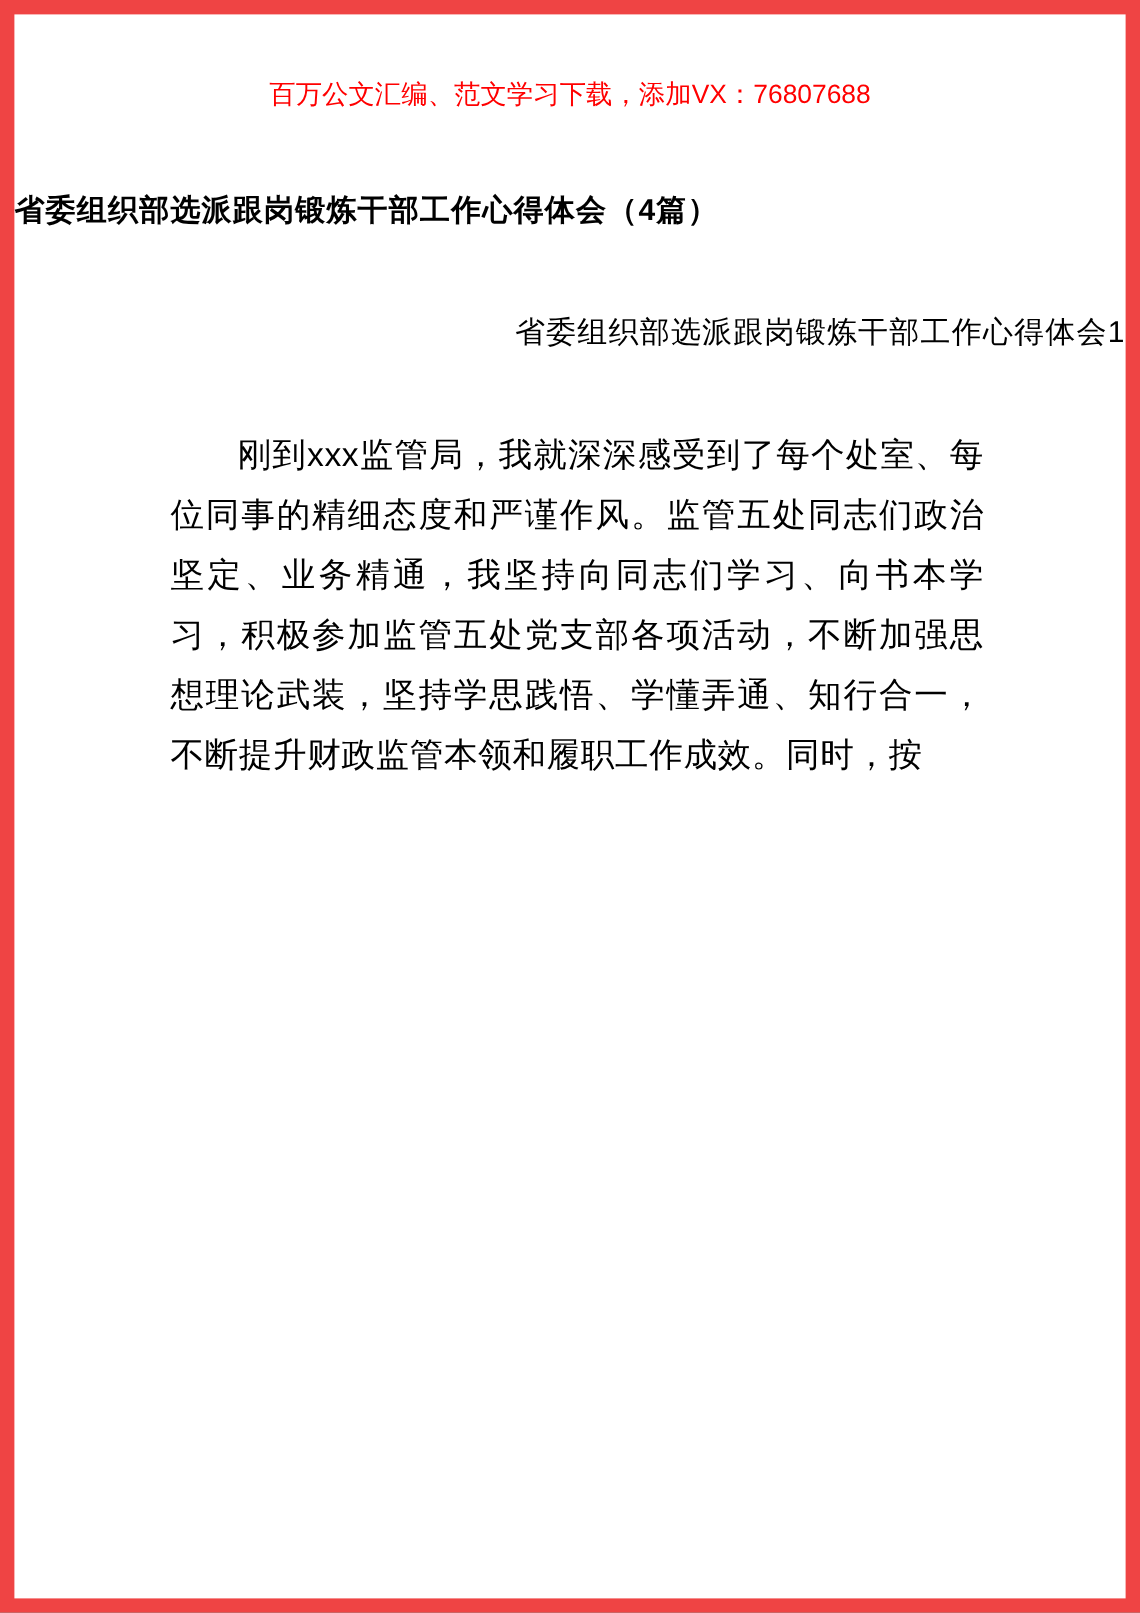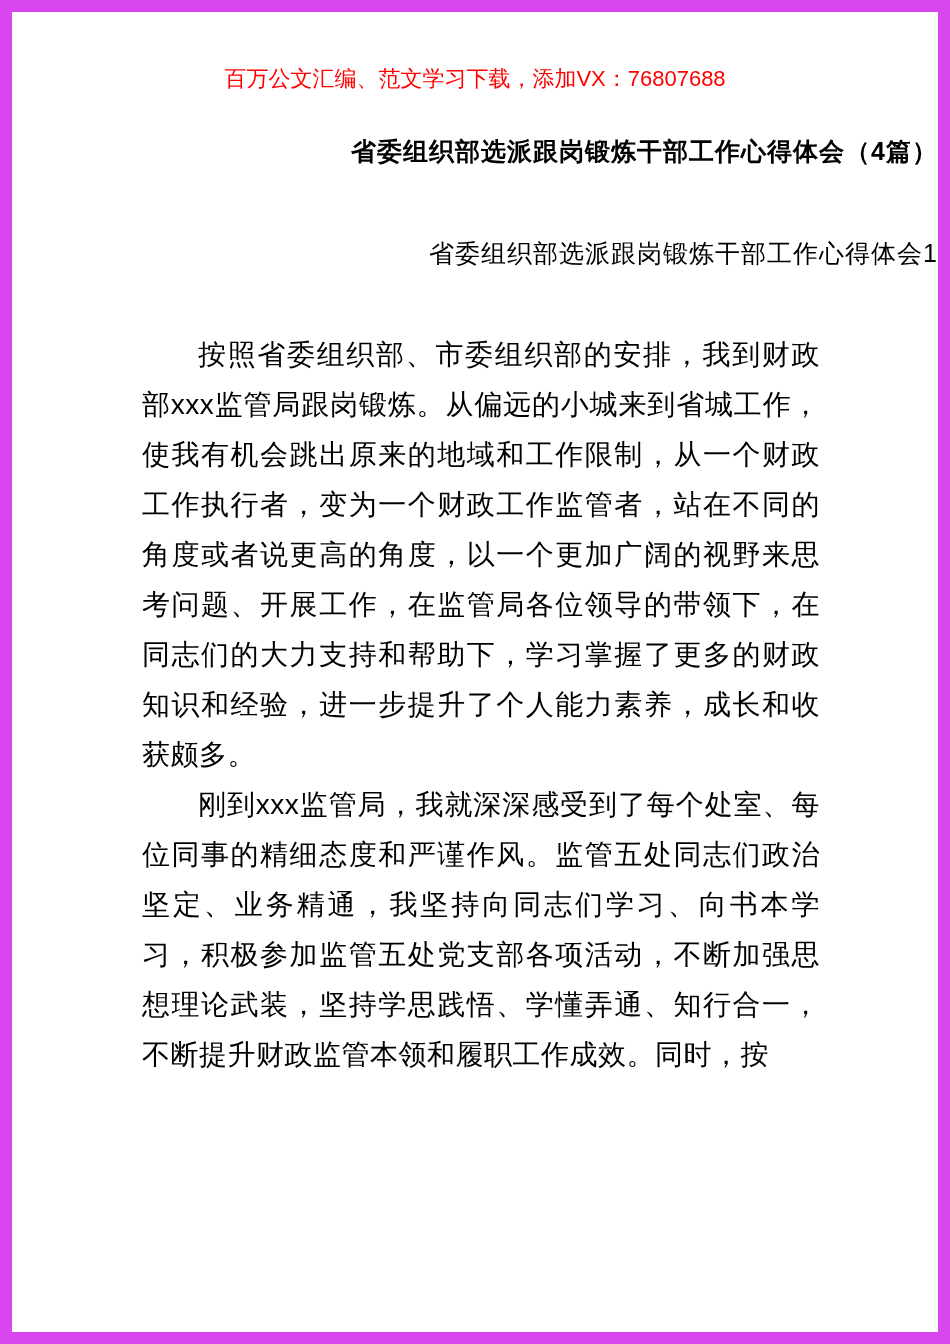--- a/index.html
+++ b/index.html
@@ -25,22 +25,22 @@
     overflow: hidden;
   }
   .notice {
     padding-top: 52px;
     text-align: center;
     font-size: 22px;
     line-height: 30px;
     font-weight: 400;
   }
   .doc-title {
-    margin: 40px 0 0 0;
-    text-align: right;
+    margin: 64px 0 0 0;
+    text-align: left;
     font-size: 25px;
     line-height: 34px;
     font-weight: 700;
     color: #000000;
     letter-spacing: 1px;
   }
   .section-title {
     margin: 68px 0 0 0;
     text-align: right;
     font-size: 25px;
@@ -60,28 +60,27 @@
     text-align: justify;
     text-justify: inter-ideograph;
     text-indent: 2em;
     word-break: break-all;
     letter-spacing: 0.5px;
   }
 </style>
 </head>
 <body>
 
-<div class="frame" style="background: #d946ef;">
+<div class="frame" style="background: #ef4444;">
   <div class="doc-page" style="background: rgb(255, 255, 255);">
 
     <div class="notice" style="color: rgb(255, 0, 0);">百万公文汇编、范文学习下载，添加VX：76807688</div>
 
     <h1 class="doc-title">省委组织部选派跟岗锻炼干部工作心得体会（4篇）</h1>
 
     <h2 class="section-title">省委组织部选派跟岗锻炼干部工作心得体会1</h2>
 
     <div class="body-text">
-      <p>按照省委组织部、市委组织部的安排，我到财政部xxx监管局跟岗锻炼。从偏远的小城来到省城工作，使我有机会跳出原来的地域和工作限制，从一个财政工作执行者，变为一个财政工作监管者，站在不同的角度或者说更高的角度，以一个更加广阔的视野来思考问题、开展工作，在监管局各位领导的带领下，在同志们的大力支持和帮助下，学习掌握了更多的财政知识和经验，进一步提升了个人能力素养，成长和收获颇多。</p>
       <p>刚到xxx监管局，我就深深感受到了每个处室、每位同事的精细态度和严谨作风。监管五处同志们政治坚定、业务精通，我坚持向同志们学习、向书本学习，积极参加监管五处党支部各项活动，不断加强思想理论武装，坚持学思践悟、学懂弄通、知行合一，不断提升财政监管本领和履职工作成效。同时，按</p>
     </div>
 
   </div>
 </div>
 
 </body></html>

